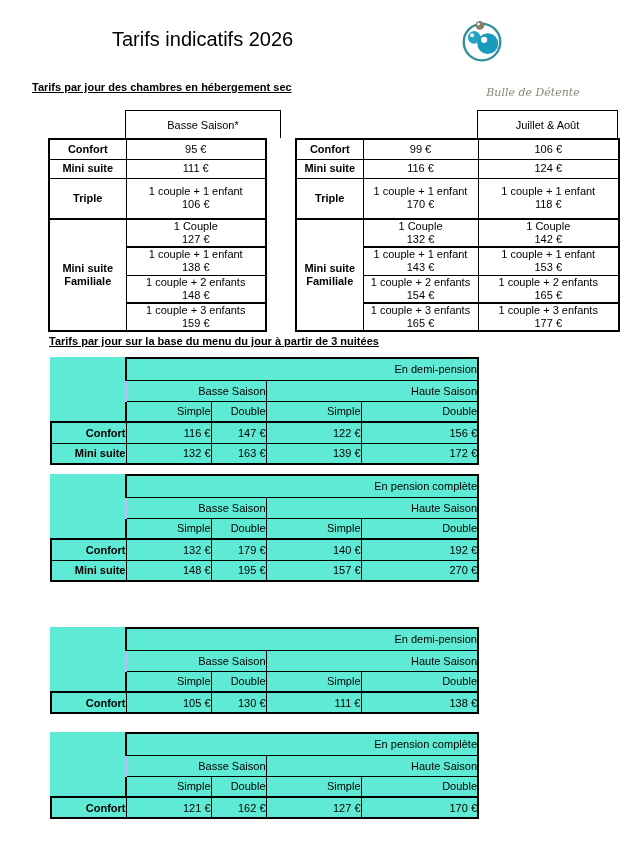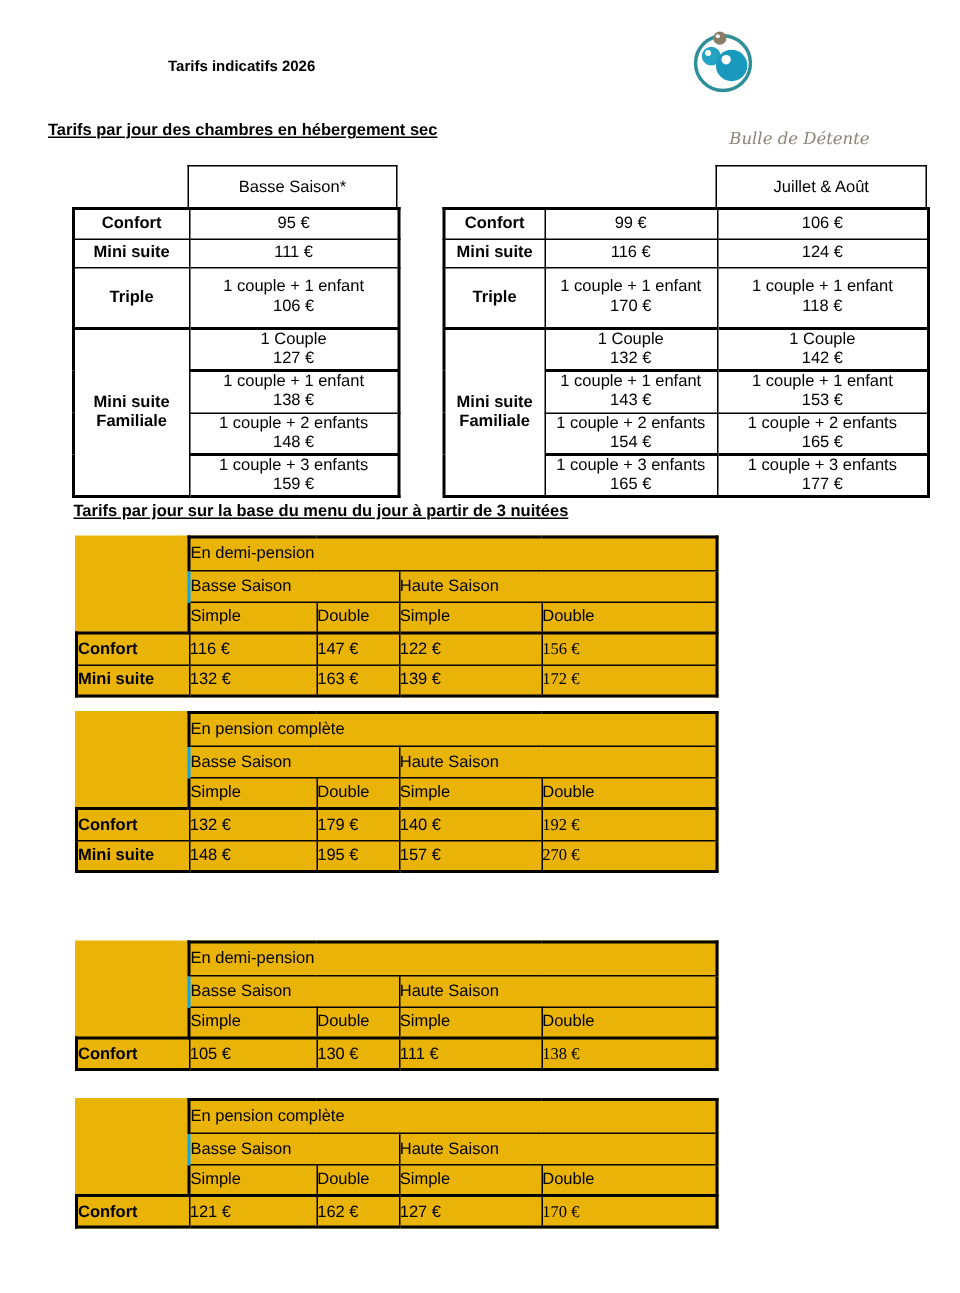--- a/index.html
+++ b/index.html
@@ -4,21 +4,21 @@
 <style>
   html,body{margin:0;padding:0;}
   body{
     width:640px;height:862px;background:#e8e8e8;
     font-family:"Liberation Sans", sans-serif;color:#000;
   }
   .page{
     position:relative;width:640px;height:862px;background:#ffffff;overflow:hidden;
   }
   .doc-title{
-    position:absolute;left:112px;top:39px;font-size:10px;font-weight:bold;white-space:nowrap;
+    position:absolute;left:112px;top:28px;font-size:20px;font-weight:normal;white-space:nowrap;
   }
   .sec-heading{
     position:absolute;font-size:11px;font-weight:bold;text-decoration:underline;white-space:nowrap;
   }
   #h1{left:32px;top:81px}
   #h2{left:49px;top:335px}
   #h3{left:49px;top:597px}
 
   
   .logo-mark{position:absolute;left:459px;top:17px;width:46px;height:46px}
@@ -30,53 +30,53 @@
   .logo-tag{
     position:absolute;left:468px;top:86px;width:130px;text-align:center;
     font-family:"DejaVu Serif", serif;font-style:italic;font-size:11px;color:#8a8578;white-space:nowrap;
   }
 
   
   .season-box{
     position:absolute;box-sizing:border-box;border:1px solid #000;border-bottom:none;
     display:flex;align-items:center;justify-content:center;font-size:11px;height:28px;background:#fff;
   }
-  #sb-basse{left:125px;top:110px;width:140px}
+  #sb-basse{left:125px;top:110px;width:156px}
   #sb-haute{left:362px;top:110px;width:115px;border-right:none}
   #sb-juillet{left:477px;top:110px;width:141px}
 
   
   .bt{
     position:absolute;border-collapse:collapse;table-layout:fixed;
     font-size:11px;text-align:center;border:2px solid #000;background:#fff;
   }
   .bt td{border:1px solid #000;padding:0;vertical-align:middle;line-height:13px;}
   .bt td.lbl{font-weight:bold;}
   .bt tr.tb td{border-bottom:2px solid #000;}
   #t1l{left:48px;top:138px;width:217px}
   #t1r{left:295px;top:138px;width:323px}
   .r-confort{height:20px}.r-mini{height:19px}.r-triple{height:41px}.r-fam{height:28px}
 
   
   .pt{
     position:absolute;border-collapse:collapse;table-layout:fixed;
-    font-size:11px;text-align:left;background:#eab308;
+    font-size:11px;text-align:right;background:#5eead4;
   }
   .pt tr{height:21px}
   .pt tr.r-title{height:22px}
   .pt td{border:1px solid #000;padding:0;vertical-align:middle;}
   .pt td.blank{border:none;background:transparent;}
   .pt td.title-cell{border-top:2px solid #000;border-left:2px solid #000;border-right:2px solid #000;}
-  .pt td.season-left{border-left:2px solid #0ea5e9;}
+  .pt td.season-left{border-left:2px solid #c4b5fd;}
   .pt td.season-right{border-right:2px solid #000;margin-left:16px;}
   .pt tr.r-cols td:not(.blank){border-bottom:2px solid #000;}
   .pt tr.r-cols td.c-first{border-left:2px solid #000;}
   .pt tr.r-cols td.c-last{border-right:2px solid #000;}
   .pt td.lbl{border-left:2px solid #000;font-weight:bold;}
-  .pt td.last-col{border-right:2px solid #000;font-family:Liberation Serif, serif;}
+  .pt td.last-col{border-right:2px solid #000;}
   .pt tr.rd-first td{border-top:2px solid #000;}
   .pt tr.rd-last td{border-bottom:2px solid #000;}
   #t2{left:50px;top:357px}
   #t3{left:50px;top:474px}
   #t4{left:50px;top:627px}
   #t5{left:50px;top:732px}
 </style>
 </head>
 <body>
 

